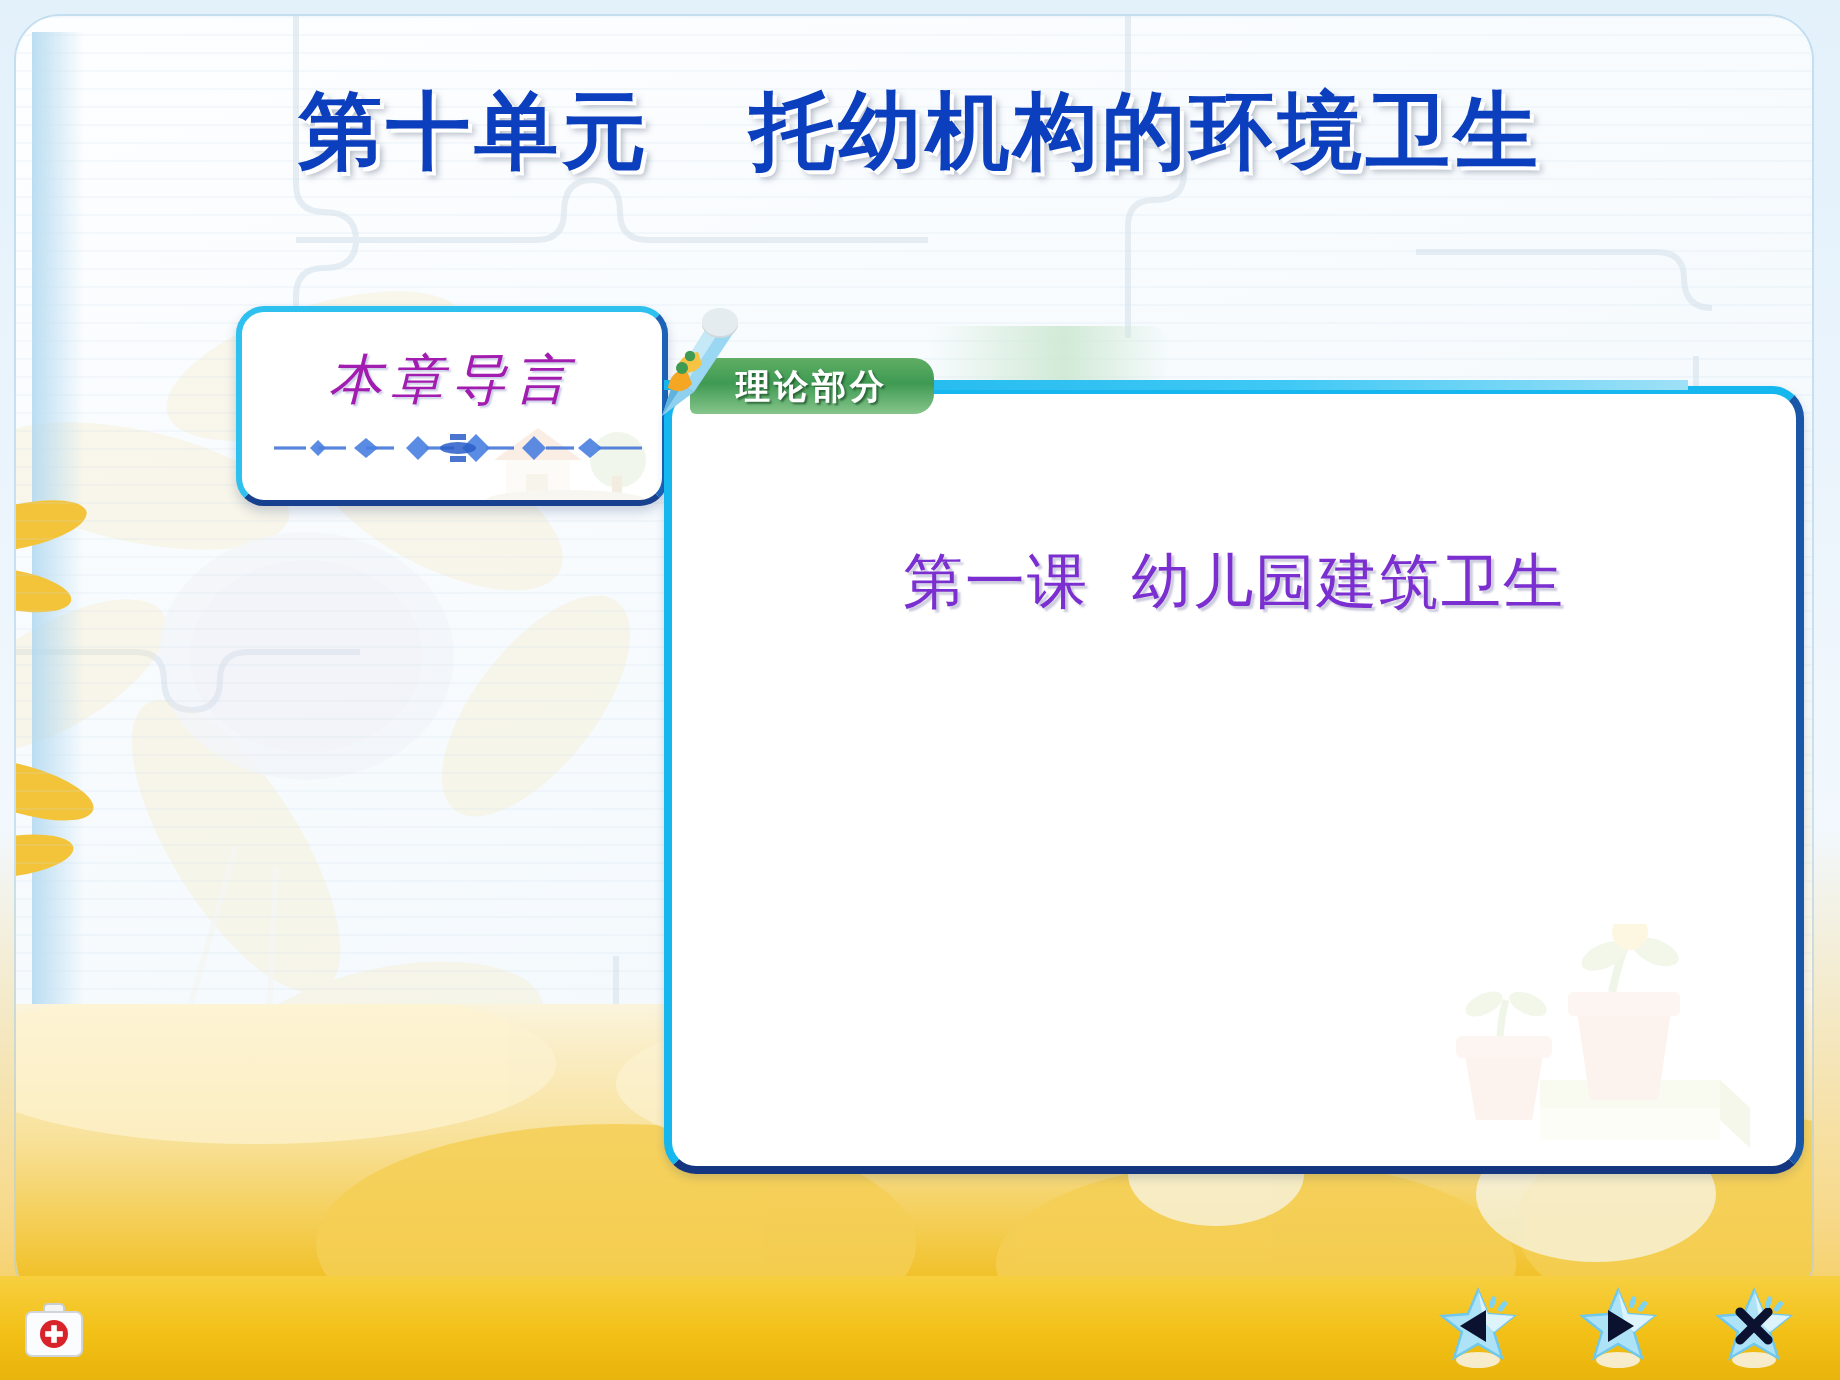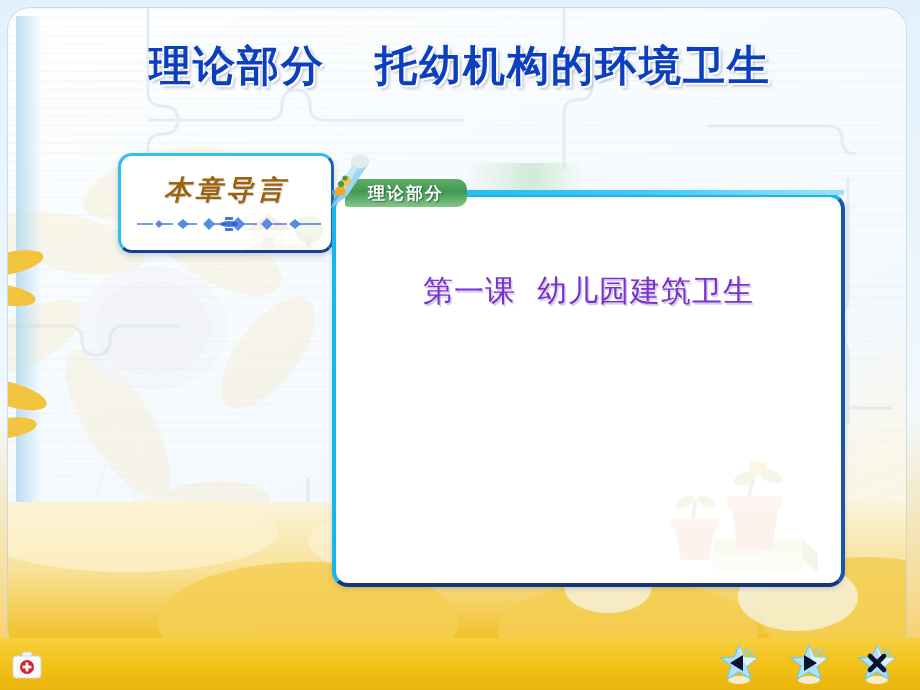--- a/index.html
+++ b/index.html
@@ -78,22 +78,22 @@
     background:#ffffff; border-radius:14px;
     border:3px solid; border-color:#2ec0ef #1c63b8 #17408f #2ec0ef;
     box-shadow:0 3px 6px rgba(30,60,110,.22);
     overflow:hidden; z-index:5;
   }
   .intro-card .deco-house{ position:absolute; right:6px; bottom:-2px; width:86px; height:48px; opacity:.55; }
   .intro-text{
     position:absolute; left:0; top:16px; width:100%;
     text-align:center;
     font-family:"DejaVu Serif","Liberation Serif",serif;
-    font-size:27px; font-weight:bold; font-style:italic;
-    color:#a16207; letter-spacing:4px;
+    font-size:27px; font-weight:normal; font-style:italic;
+    color:#a21caf; letter-spacing:4px;
     text-shadow:1px 1px 1px rgba(120,130,190,.4);
   }
   .intro-orn{ position:absolute; left:10px; top:57px; width:196px; height:22px; }
 
   
   .tab{
     position:absolute; left:345px; top:179px; width:122px; height:28px;
     background:linear-gradient(180deg,#5fae63 0%,#3f9a53 45%,#86c58b 100%);
     border-radius:3px 10px 10px 3px;
     z-index:7;
@@ -111,21 +111,21 @@
   }
   .pencil{ position:absolute; left:327px; top:150px; width:44px; height:62px; z-index:8; }
   .tab-underline{
     position:absolute; left:332px; top:190px; width:512px; height:5px;
     background:linear-gradient(90deg,#16b4ec,#3ec8f5 60%,#9fe1f7);
     z-index:6;
   }
 
   
   .content-box{
-    position:absolute; left:332px; top:193px; width:513px; height:394px;
+    position:absolute; left:332px; top:193px; width:570px; height:394px;
     background:#ffffff; border-radius:16px;
     border:4px solid; border-color:#16b6ee #1a56a8 #14357f #16b6ee;
     overflow:hidden; z-index:5;
     box-shadow:0 2px 5px rgba(25,55,110,.18);
   }
   .content-box .plants{ position:absolute; right:8px; bottom:-4px; width:180px; height:125px; opacity:.45; }
   .line1, .line2{
     position:absolute; left:0; width:100%; text-align:center;
     font-family:"DejaVu Serif","Liberation Serif",serif;
     font-size:30px; color:#7b2fd0; letter-spacing:1px; white-space:pre;
@@ -221,21 +221,21 @@
       <g fill="#e6e2ee" opacity=".5">
         <ellipse cx="470" cy="25" rx="120" ry="30"></ellipse>
       </g>
       <g fill="#f7fbfd" opacity=".65">
         <ellipse cx="790" cy="95" rx="60" ry="34"></ellipse>
         <ellipse cx="600" cy="85" rx="44" ry="26"></ellipse>
       </g>
     </svg>
   </div>
 
-  <div class="title">理论部分   托幼机构的环境卫生</div>
+  <div class="title">第十单元   托幼机构的环境卫生</div>
 
   <div class="intro-card">
     <svg class="deco-house" viewBox="0 0 86 48">
       <g opacity=".55">
         <circle cx="70" cy="26" r="14" fill="#cfe3bd"></circle>
         <rect x="67" y="34" width="5" height="12" fill="#d9c49c"></rect>
         <polygon points="8,26 30,10 52,26" fill="#efc9a6"></polygon>
         <rect x="14" y="26" width="32" height="18" fill="#f6f2e8"></rect>
         <rect x="24" y="33" width="11" height="11" fill="#e8dcc4"></rect>
         <ellipse cx="44" cy="46" rx="40" ry="5" fill="#e9e4d4"></ellipse>

